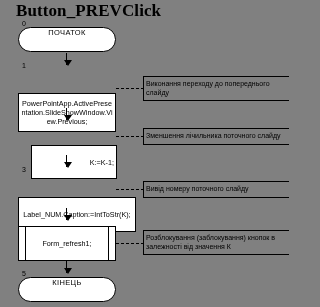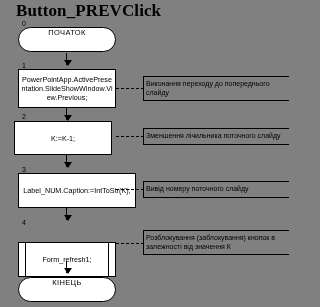--- a/index.html
+++ b/index.html
@@ -62,20 +62,21 @@
   
   .process {
     position: absolute;
     background: #ffffff;
     border: 1.3px solid #000;
     box-sizing: border-box;
     display: flex;
     align-items: center;
     justify-content: center;
     text-align: center;
+    margin-top: 24px;
   }
   .process span {
     font-size: 7.2px;
     color: #000;
     line-height: 9px;
     padding: 0 2px;
     word-break: break-all;
   }
 
   
@@ -174,21 +175,21 @@
     <span>PowerPointApp.ActivePresentation.SlideShowWindow.View.Previous;</span>
   </div>
 
   <div class="leader" style="left:116px; top:88px; width:28px;"></div>
   <div class="annotation" style="left:143px; top:76px; width:146px; height:25px;">
     <span>Виконання переходу до попереднього слайду</span>
   </div>
 
   <div class="arrow" style="left:66px; top:108px; height:12px;"></div>
 
-  <div class="process" style="left:14px; top:121px; width:98px; height:34px;">
+  <div class="process" style="left:31px; top:121px; width:86px; height:34px;justify-content:flex-end;">
     <span>K:=K-1;</span>
   </div>
 
   <div class="leader" style="left:116px; top:136px; width:28px;"></div>
   <div class="annotation" style="left:143px; top:128px; width:146px; height:17px;">
     <span>Зменшення лічильника поточного слайду</span>
   </div>
 
   <div class="arrow" style="left:66px; top:155px; height:12px;"></div>
 
@@ -196,21 +197,21 @@
     <span>Label_NUM.Caption:=IntToStr(K);</span>
   </div>
 
   <div class="leader" style="left:116px; top:189px; width:28px;"></div>
   <div class="annotation" style="left:143px; top:181px; width:146px; height:17px;">
     <span>Вивід номеру поточного слайду</span>
   </div>
 
   <div class="arrow" style="left:66px; top:208px; height:12px;"></div>
 
-  <div class="subroutine" style="left:18px; top:226px; width:98px; height:35px;margin-top:16px;">
+  <div class="subroutine" style="left:18px; top:226px; width:98px; height:35px;">
     <div class="sidebar-l"></div>
     <div class="sidebar-r"></div>
     <span>Form_refresh1;</span>
   </div>
 
   <div class="leader" style="left:116px; top:243px; width:28px;"></div>
   <div class="annotation" style="left:143px; top:230px; width:146px; height:25px;">
     <span>Розблокування (заблокування) кнопок в залежності від значення К</span>
   </div>
 

